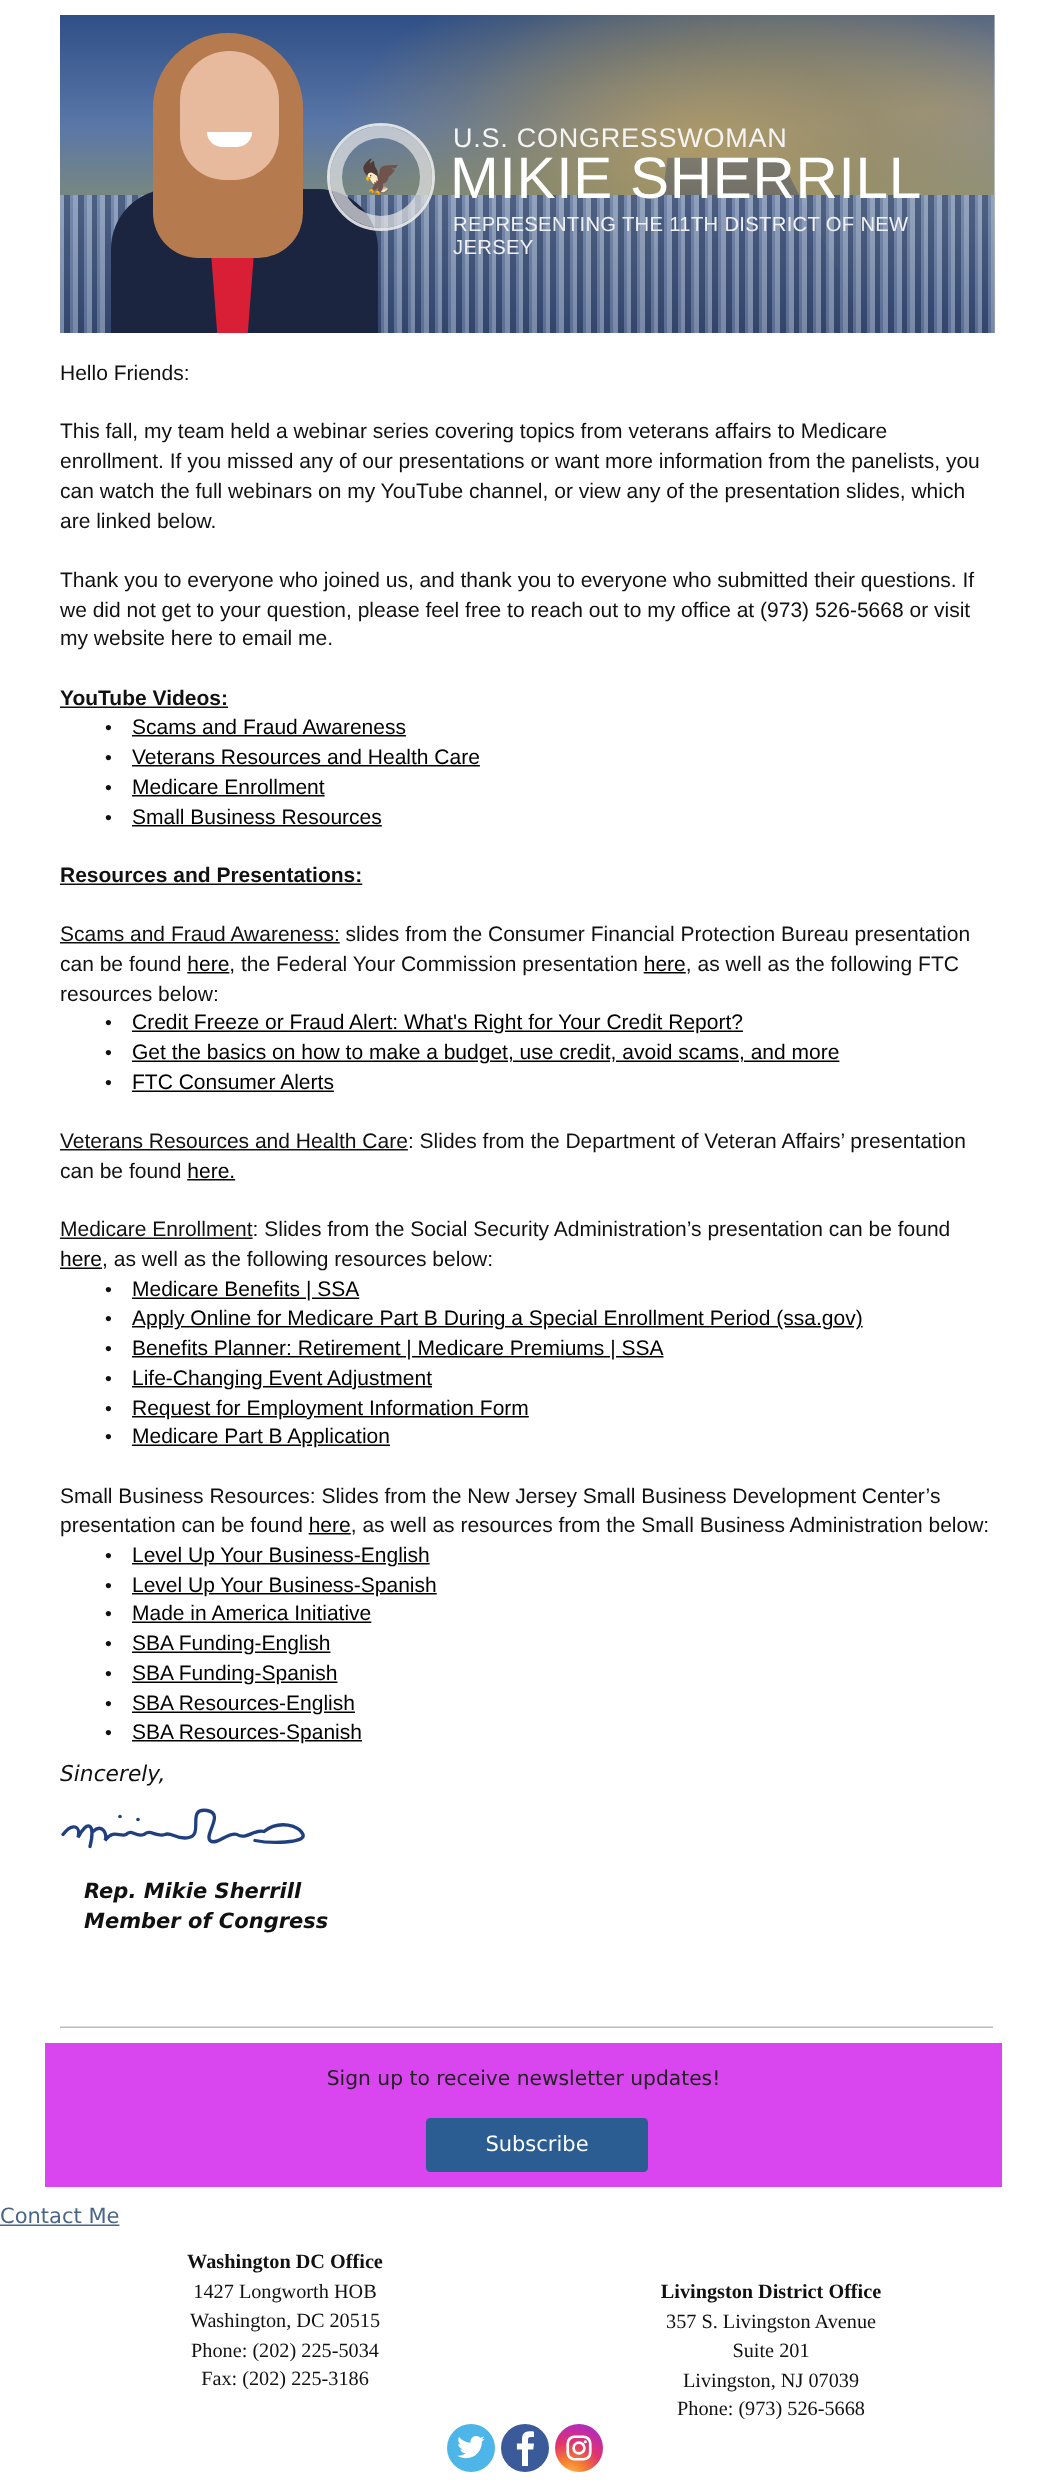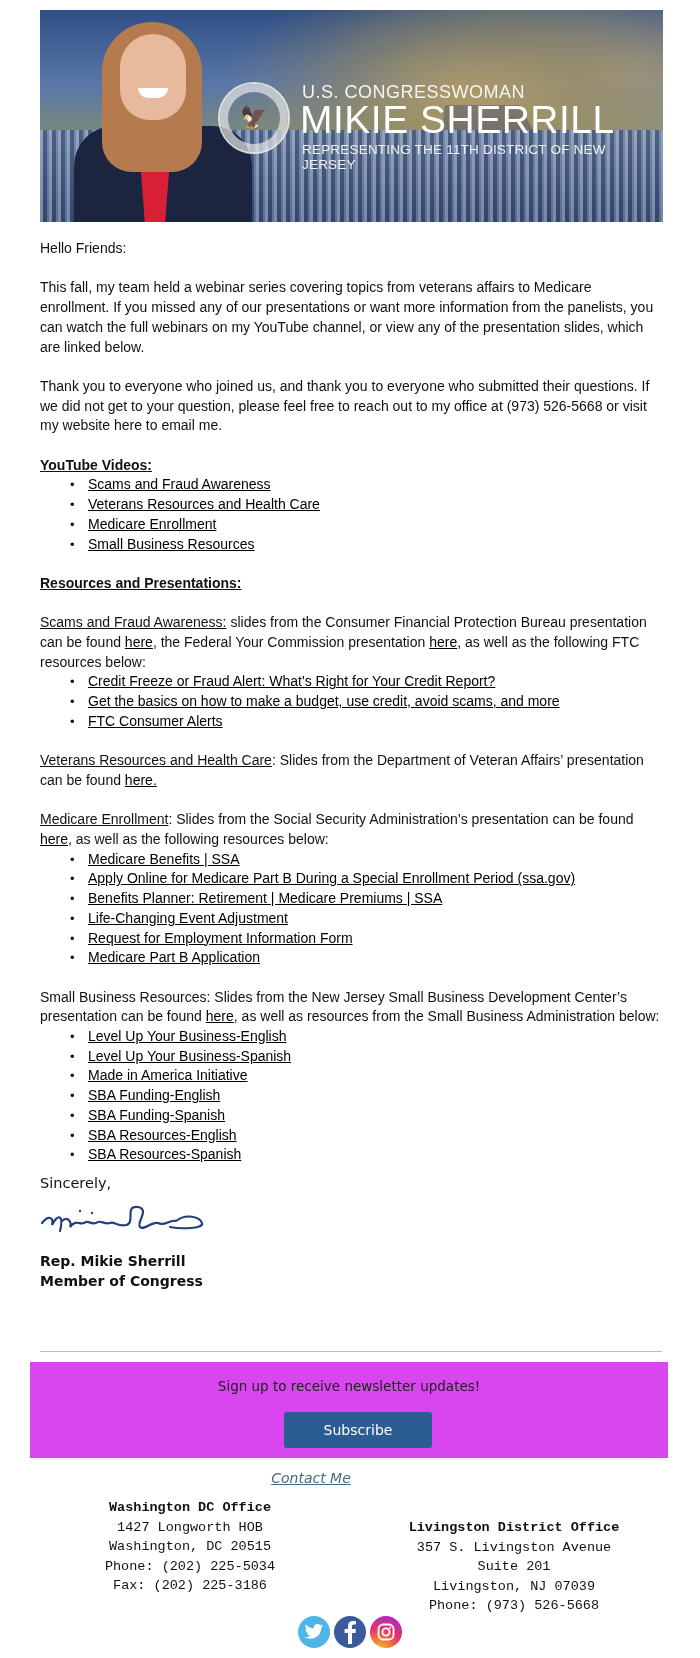--- a/index.html
+++ b/index.html
@@ -33,33 +33,33 @@
   .body-text { font-size:14px; line-height:19.7px; color:#111; }
   .body-text p { margin:0; }
   .gap { height:19.7px; }
   a.lnk { color:#000000; text-decoration:underline; }
   .u { text-decoration:underline; }
   .hdr { font-weight:bold; text-decoration:underline; }
   ul.blist { margin:0; padding:0 0 0 48px; list-style:none; }
   ul.blist li { position:relative; line-height:19.7px; }
   ul.blist li::before { content:"•"; position:absolute; left:-18px; color:#111; font-size:13px; }
 
-  .sig-block { font-family:"DejaVu Sans", sans-serif; }
+  .sig-block { font-family:"DejaVu Sans", sans-serif;font-style:italic; }
   .sincerely { font-size:14.5px; margin-top:10px; }
   .signature { margin-top:10px; height:40px; }
-  .signame { font-weight:bold; font-size:14px; line-height:20px; margin-top:10px; }
+  .signame { font-weight:bold; font-size:14px; line-height:20px; margin-top:10px;margin-left:16px; }
 
   .divider { position:absolute; left:40px; top:1351px; width:622px; height:1px; background:#bbbbbb; }
   .signup { position:absolute; left:30px; top:1362px; width:638px; height:96px; background:#d946ef; text-align:center; }
   .signup-text { margin-top:16px; font-family:"DejaVu Sans", sans-serif; font-size:13.5px; color:#222; }
   .subscribe { position:absolute; left:254px; top:50px; width:148px; height:36px; border-radius:3px; background:#2b5c92;
      color:#fff; font-family:"DejaVu Sans", sans-serif; font-size:14px; line-height:36px; text-align:center; cursor:pointer; }
-  .contact { position:absolute; left:0; width:622px; top:1470px; text-align:center; font-family:"DejaVu Sans", sans-serif; font-size:14px;font-style:italic; }
+  .contact { position:absolute; left:0; width:622px; top:1470px; font-family:"DejaVu Sans", sans-serif; font-size:14px; }
   .contact a { color:#4a6686; text-decoration:underline; }
-  .office { position:absolute; top:1498px; width:260px; text-align:center; font-family:Liberation Mono, monospace; font-size:13.5px; line-height:19.5px; color:#111; }
+  .office { position:absolute; top:1498px; width:260px; text-align:center; font-family:Liberation Serif, serif; font-size:13.5px; line-height:19.5px; color:#111; }
   .office .oh { font-weight:bold; }
   .office.dc { left:60px; }
   .office.nj { left:384px;margin-top:20px; }
   .social { position:absolute; top:1616px; left:0; width:700px; display:flex; justify-content:center; gap:4px; }
   .social .ic { width:32px; height:32px; border-radius:50%; display:flex; align-items:center; justify-content:center; cursor:pointer; }
   .ic.tw { background:#4db5e8; }
   .ic.fb { background:#3b5a9a; }
   .ic.ig { background: radial-gradient(circle at 30% 110%, #fdc25a 0%, #f5832f 25%, #e2336b 55%, #bb2bb1 80%, #8a37c9 100%); }
 </style>
 </head>

